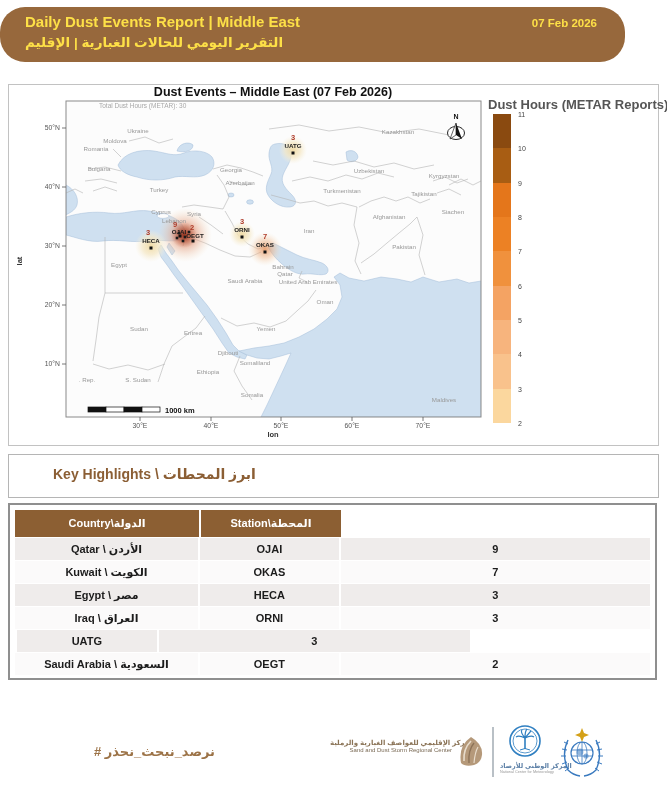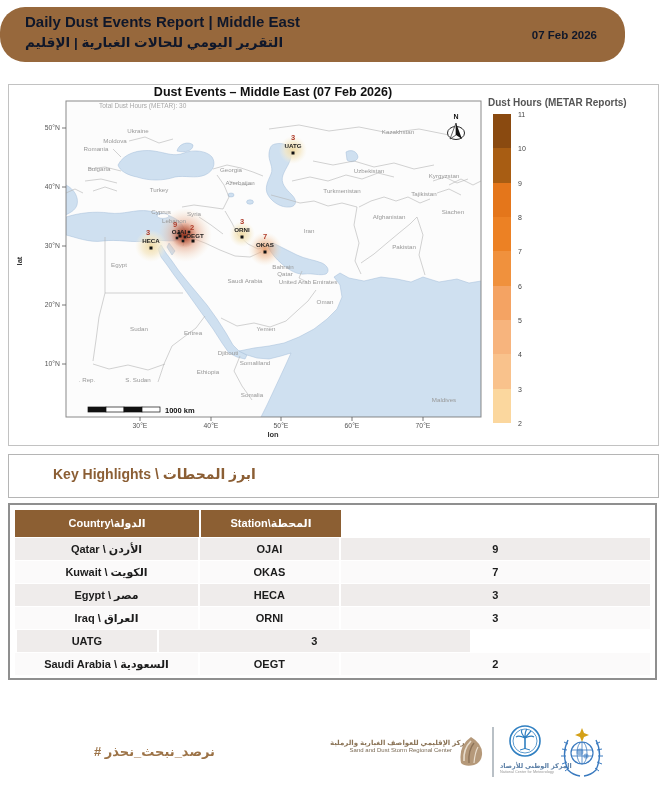--- a/index.html
+++ b/index.html
@@ -1,41 +1,41 @@
 <!DOCTYPE html>
 <html><head>
 <meta charset="utf-8">
 <style>
   html,body{margin:0;padding:0;}
   body{width:667px;height:800px;position:relative;background:#ffffff;
        font-family:"Liberation Sans","DejaVu Sans",sans-serif;overflow:hidden;}
 
   
-  .header{position:absolute;left:0;top:7px;width:625px;height:55px;background:#97683C;color:#0f172a;border-radius:25px;}
+  .header{position:absolute;left:0;top:7px;width:625px;height:55px;background:#97683C;color:#fde047;border-radius:25px;}
   .h-title{position:absolute;left:25px;top:6px;font-size:15px;font-weight:bold;white-space:nowrap;}
   .h-ar{position:absolute;left:25px;top:27px;font-size:13.5px;font-weight:bold;white-space:nowrap;}
-  .h-date{position:absolute;right:28px;top:22px;font-size:11.5px;font-weight:bold;}
+  .h-date{position:absolute;right:28px;top:10px;font-size:11.5px;font-weight:bold;}
 
   
   .map-panel{position:absolute;left:8px;top:84px;width:649px;height:360px;background:#fff;border:1px solid #c2c2c2;}
   svg.map{position:absolute;left:0;top:0;}
   .map-title{font-size:12.5px;font-weight:bold;fill:#111;text-anchor:middle;}
   .map-note{font-size:6.5px;fill:#a8a8a8;}
   .country-label{font-size:6.2px;fill:#989898;text-anchor:middle;}
   .st-num{font-size:7.5px;font-weight:bold;fill:#AE3A28;text-anchor:middle;}
   .st-code{font-size:6.2px;font-weight:bold;fill:#1d1d1d;text-anchor:middle;}
   .axis-tick{font-size:6.8px;fill:#555;text-anchor:middle;}
   .axis-tick-y{font-size:6.8px;fill:#555;text-anchor:end;}
   .axis-name{font-size:7.5px;font-weight:bold;fill:#333;text-anchor:middle;}
   .scale-label{font-size:7.5px;font-weight:bold;fill:#111;}
   .compass-n{font-size:7px;font-weight:bold;fill:#111;text-anchor:middle;}
 
   
   .legend{position:absolute;left:479px;top:12px;width:168px;}
-  .legend-title{font-size:10px;font-weight:bold;color:#555;white-space:nowrap;}
+  .legend-title{font-size:13px;font-weight:bold;color:#555;white-space:nowrap;}
   .legend-bar{position:absolute;left:5px;top:17px;width:18px;height:309px;}
   .legend-seg{width:18px;}
   .legend-tick{position:absolute;left:30px;font-size:7px;color:#444;transform:translateY(-50%);}
 
   
   .hl-panel{position:absolute;left:8px;top:454px;width:649px;height:42px;border:1px solid #b5b5b5;background:#fff;}
   .hl-text{position:absolute;left:44px;top:11px;font-size:14px;font-weight:bold;color:#8B5E34;white-space:nowrap;}
 
   
   .table-panel{position:absolute;left:8px;top:503px;width:645px;height:173px;border:2px solid #8f8f8f;background:#fff;}

